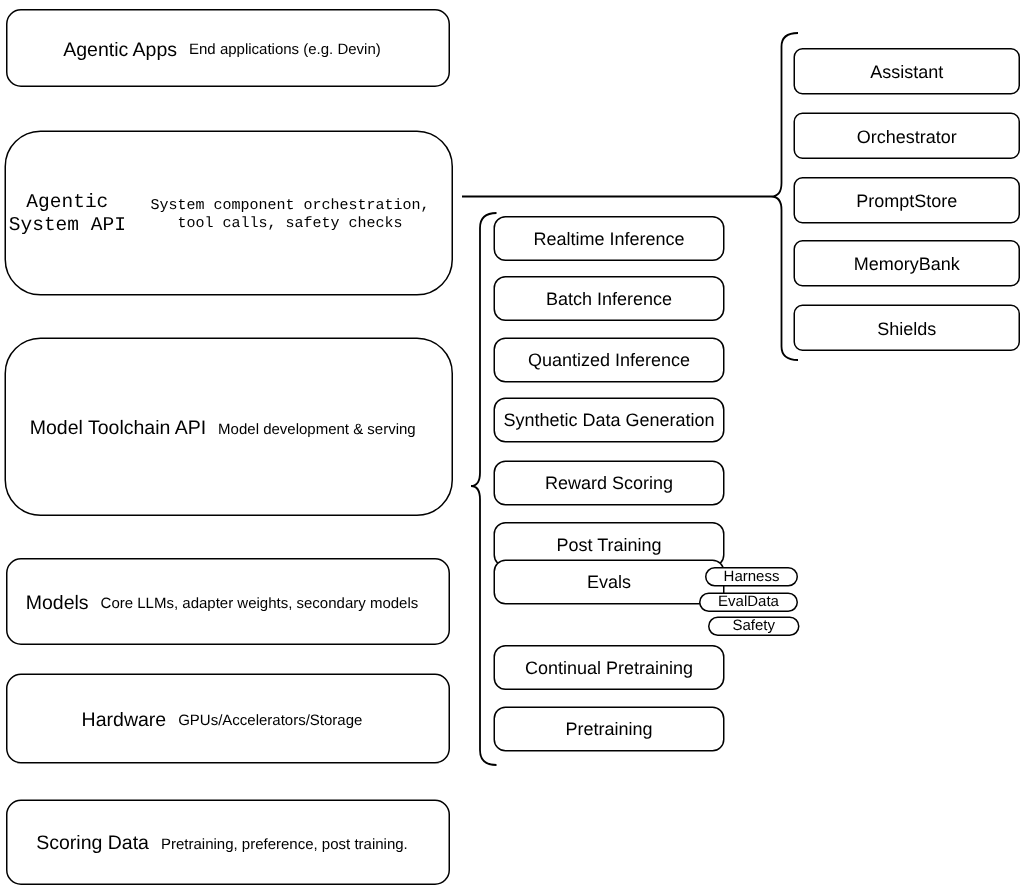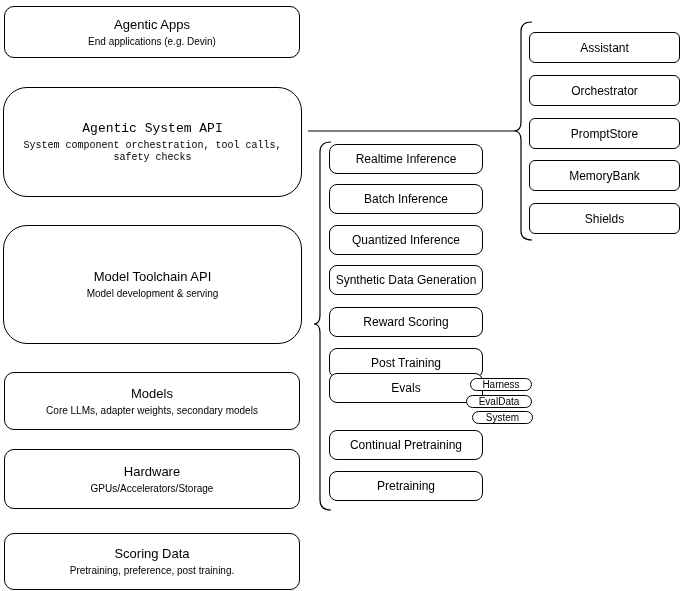--- a/index.html
+++ b/index.html
@@ -3,21 +3,21 @@
 <meta charset="utf-8">
 <style>
   html,body{margin:0;padding:0;background:#ffffff;}
   .canvas{
     position:relative;width:682px;height:591px;background:#ffffff;
     font-family:"Liberation Sans",sans-serif;color:#000000;overflow:hidden;
   }
   .overlay{position:absolute;left:0;top:0;width:682px;height:591px;}
   .node{
     position:absolute;box-sizing:border-box;background:#ffffff;
-    border:1px solid #000000;display:flex;flex-direction:column;
+    border:1px solid #000000;display:flex;flex-direction:row;
     align-items:center;justify-content:center;text-align:center;
   }
   .ltitle{font-size:13px;line-height:15px;}
   .lsub{font-size:10px;line-height:12px;margin-top:4px;padding:0 8px;}
   
   .lbox{left:4px;width:296px;border-radius:10px;}
   .lbox.big{left:3px;width:299px;border-radius:24px;}
   .lb1{top:6px;height:52px;}
   .lb2{top:87px;height:110px;font-family:Liberation Mono, monospace;}
   .lb3{top:225px;height:119px;}
@@ -82,21 +82,21 @@
   <div class="node mbox mb3">Quantized Inference</div>
   <div class="node mbox mb4">Synthetic Data Generation</div>
   <div class="node mbox mb5">Reward Scoring</div>
   <div class="node mbox mb6">Post Training</div>
   <div class="node mbox mb7">Evals</div>
   <div class="node mbox mb8">Continual Pretraining</div>
   <div class="node mbox mb9">Pretraining</div>
 
   <div class="pill p1">Harness</div>
   <div class="pill p2">EvalData</div>
-  <div class="pill p3">System</div>
+  <div class="pill p3">Safety</div>
 
   <div class="node rbox rb1">Assistant</div>
   <div class="node rbox rb2">Orchestrator</div>
   <div class="node rbox rb3">PromptStore</div>
   <div class="node rbox rb5">Shields</div>
   <div class="node rbox rb4">MemoryBank</div>
 
 </div>
 
 </body></html>

